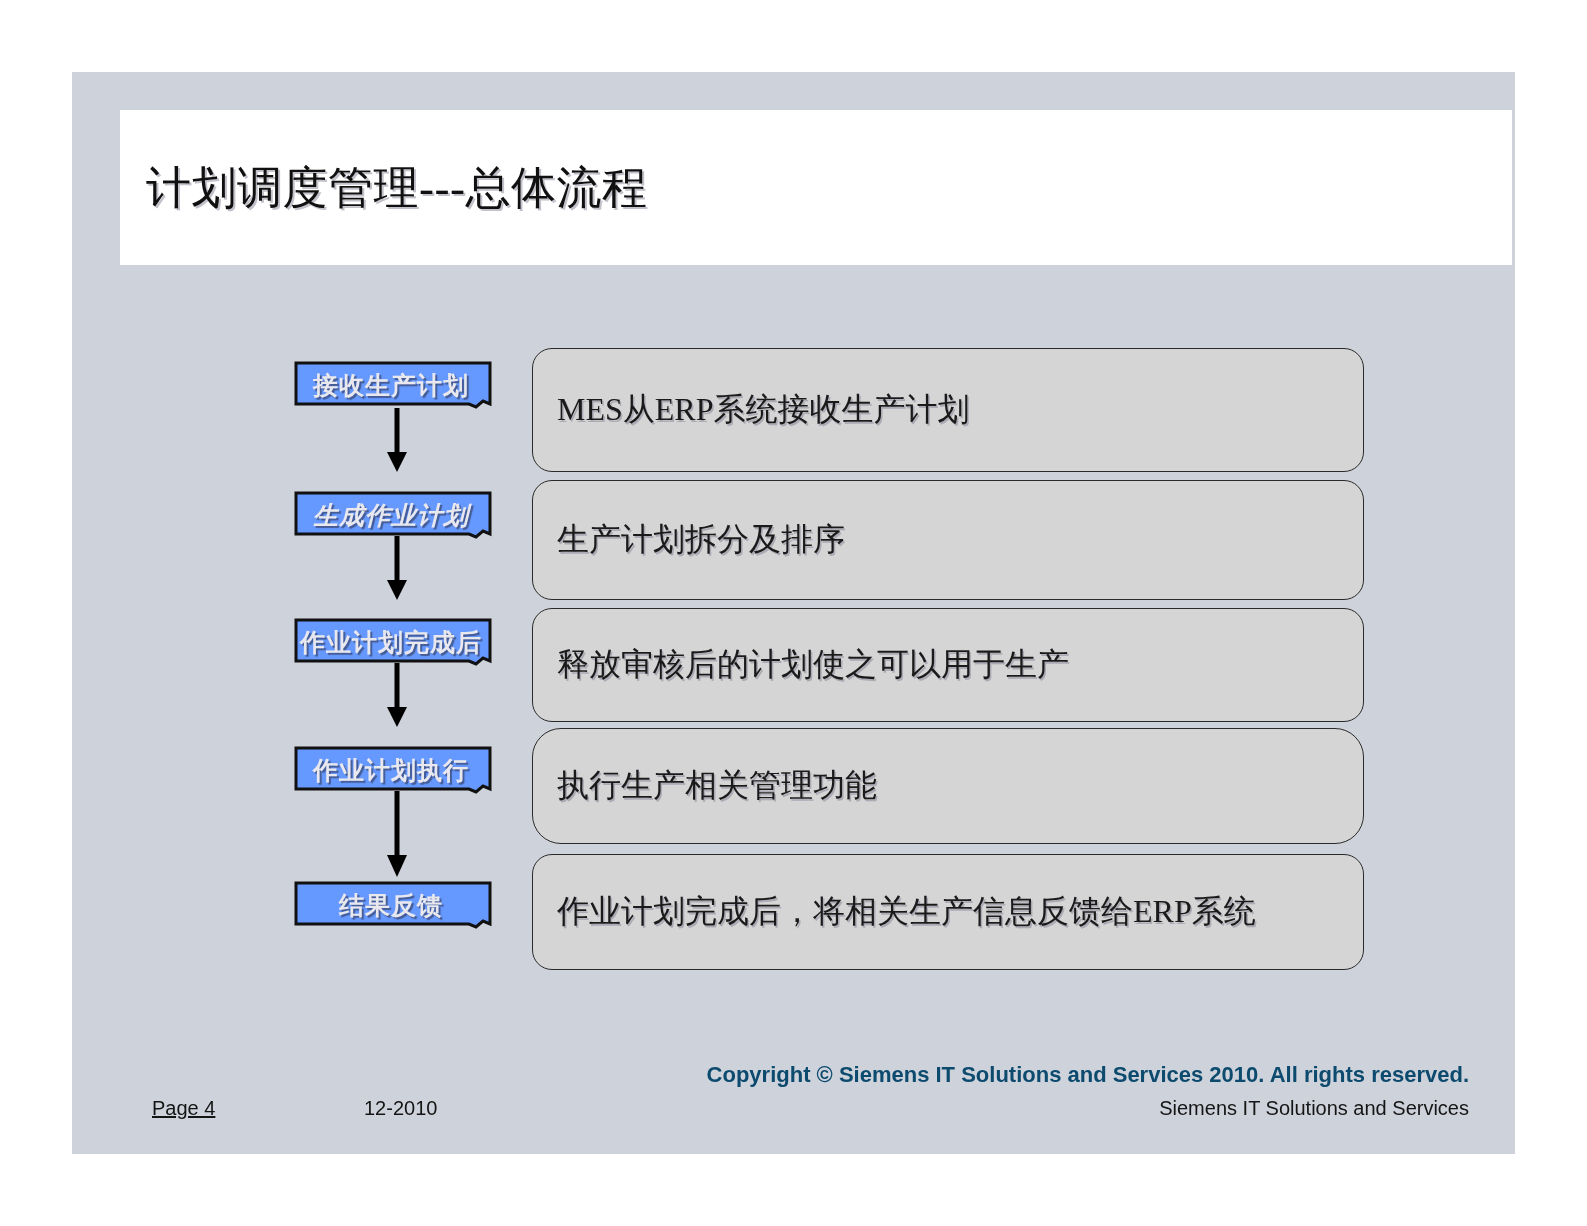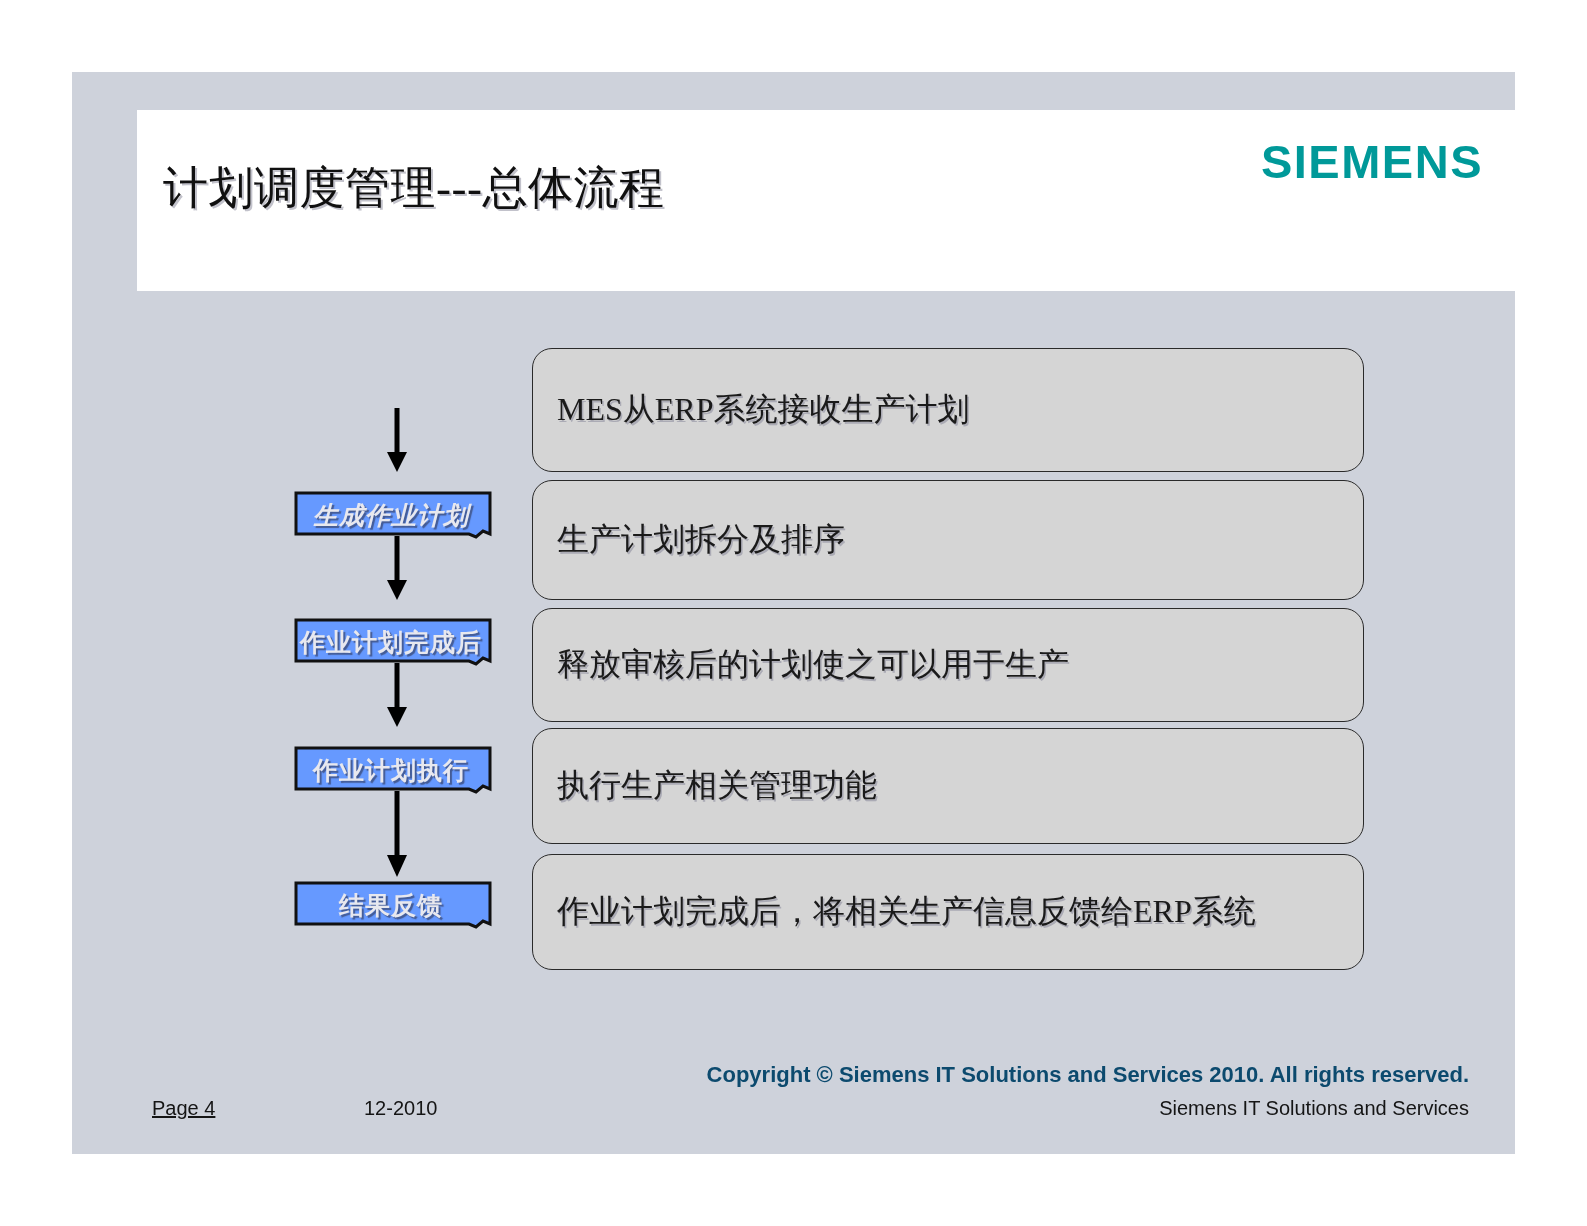--- a/index.html
+++ b/index.html
@@ -25,23 +25,22 @@
     height: 1082px;
     background: #ced2db;
   }
 
   
   .title-band {
     position: absolute;
     left: 48px;      
     top: 38px;       
     width: 1392px;
-    height: 181px;
+    height: 155px;
     background: #ffffff;
-    margin-left: 17px;
   }
   .slide-title {
     position: absolute;
     left: 26px;
     top: 48px;
     font-family: "Liberation Serif", "DejaVu Serif", serif;
     font-size: 45px;
     font-weight: 400;
     color: #101010;
     letter-spacing: 0.5px;
@@ -177,25 +176,30 @@
     white-space: nowrap;
   }
 </style>
 </head>
 <body>
 
 <div class="slide">
 
   <div class="title-band">
     <div class="slide-title">计划调度管理---总体流程</div>
-    <div class="siemens-logo">SIEMENS</div>
   </div>
 
   <div class="diagram">
 
+    <div class="step-box" style="top:288px;">
+      <svg width="204" height="58" viewBox="0 0 204 58">
+        <path d="M4 3 L198 3 L198 44 L191 41 L184 47 L177 44 L4 44 Z" fill="#6699FF" stroke="#111111" stroke-width="3"></path>
+      </svg>
+      <div class="step-label">接收生产计划</div>
+    </div>
     <div class="arrow" style="top:336px;">
       <svg width="26" height="66" viewBox="0 0 26 66">
         <line x1="13" y1="0" x2="13" y2="50" stroke="#000000" stroke-width="5"></line>
         <polygon points="13,64 3,44 23,44" fill="#000000"></polygon>
       </svg>
     </div>
     <div class="desc-box" style="top:276px;height:124px;">
       <div class="desc-text">MES从ERP系统接收生产计划</div>
     </div>
 
@@ -236,21 +240,21 @@
         <path d="M4 3 L198 3 L198 44 L191 41 L184 47 L177 44 L4 44 Z" fill="#6699FF" stroke="#111111" stroke-width="3"></path>
       </svg>
       <div class="step-label">作业计划执行</div>
     </div>
     <div class="arrow" style="top:719px;">
       <svg width="26" height="88" viewBox="0 0 26 88">
         <line x1="13" y1="0" x2="13" y2="70" stroke="#000000" stroke-width="5"></line>
         <polygon points="13,86 3,64 23,64" fill="#000000"></polygon>
       </svg>
     </div>
-    <div class="desc-box" style="top:656px;height:116px;">
+    <div class="desc-box" style="top:656px;height:116px;border-radius:29px;">
       <div class="desc-text">执行生产相关管理功能</div>
     </div>
 
     <div class="step-box" style="top:808px;">
       <svg width="204" height="58" viewBox="0 0 204 58">
         <path d="M4 3 L198 3 L198 44 L191 41 L184 47 L177 44 L4 44 Z" fill="#6699FF" stroke="#111111" stroke-width="3"></path>
       </svg>
       <div class="step-label">结果反馈</div>
     </div>
     <div class="desc-box" style="top:782px;height:116px;">

